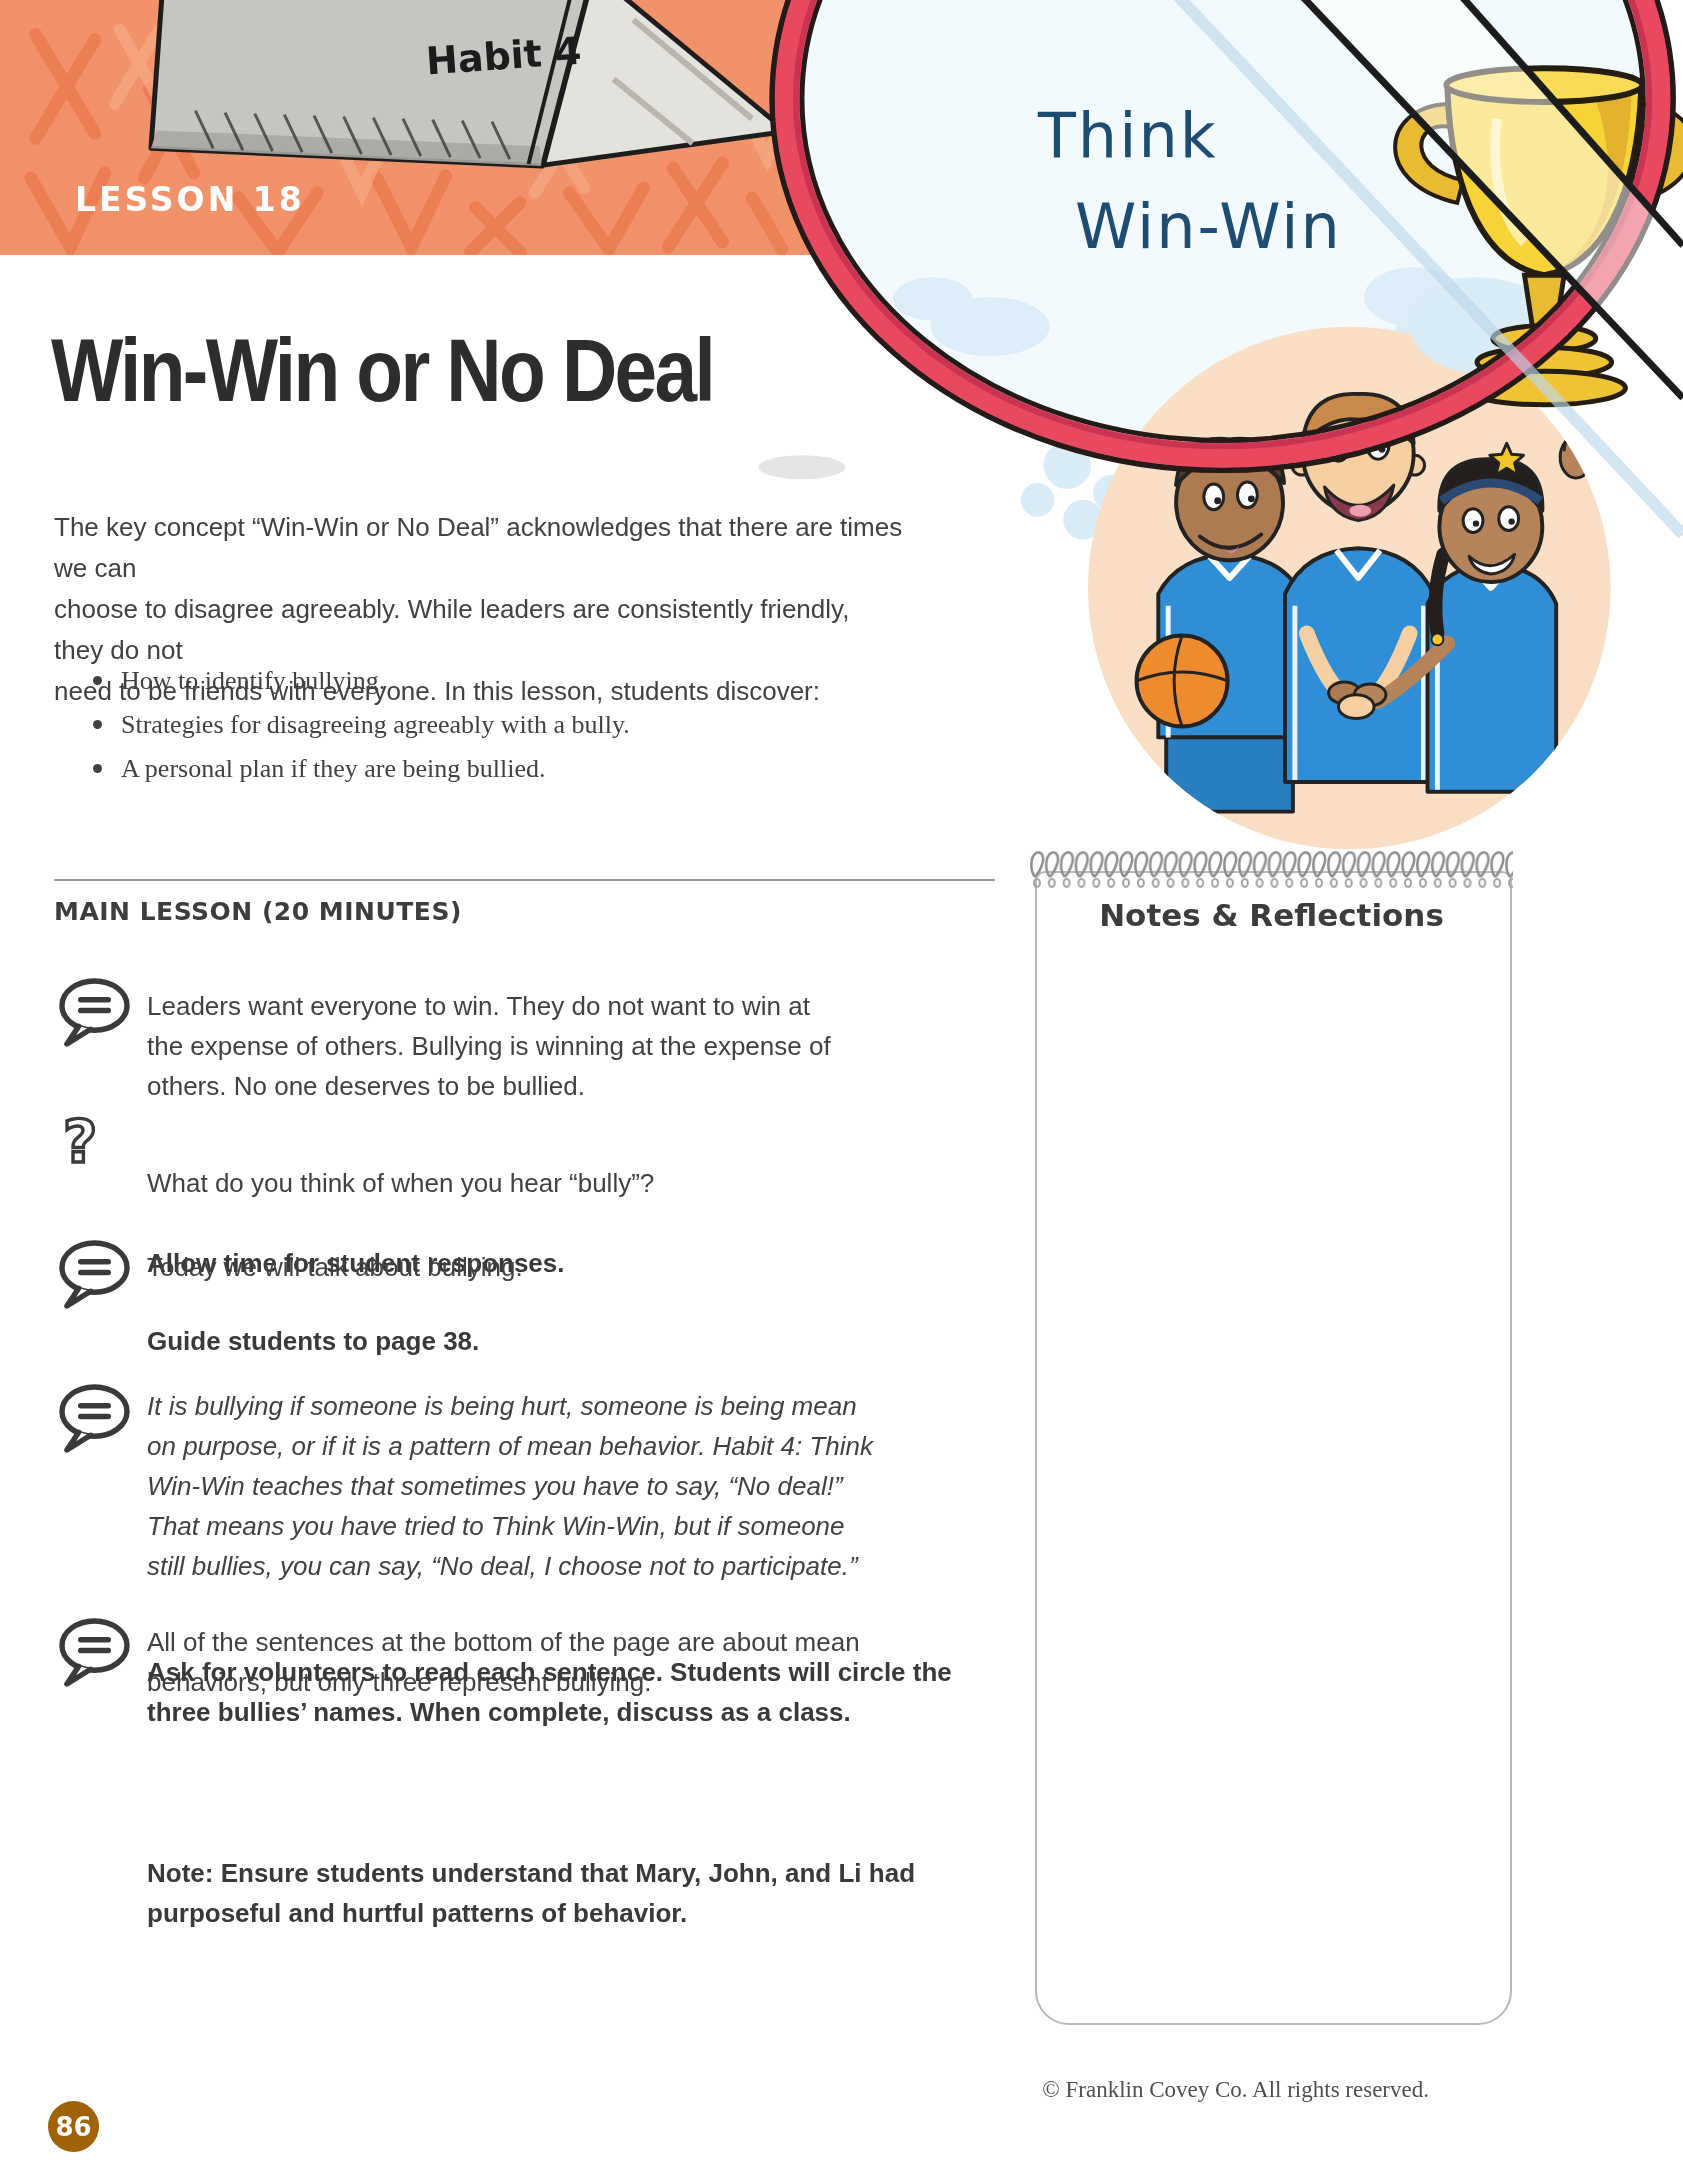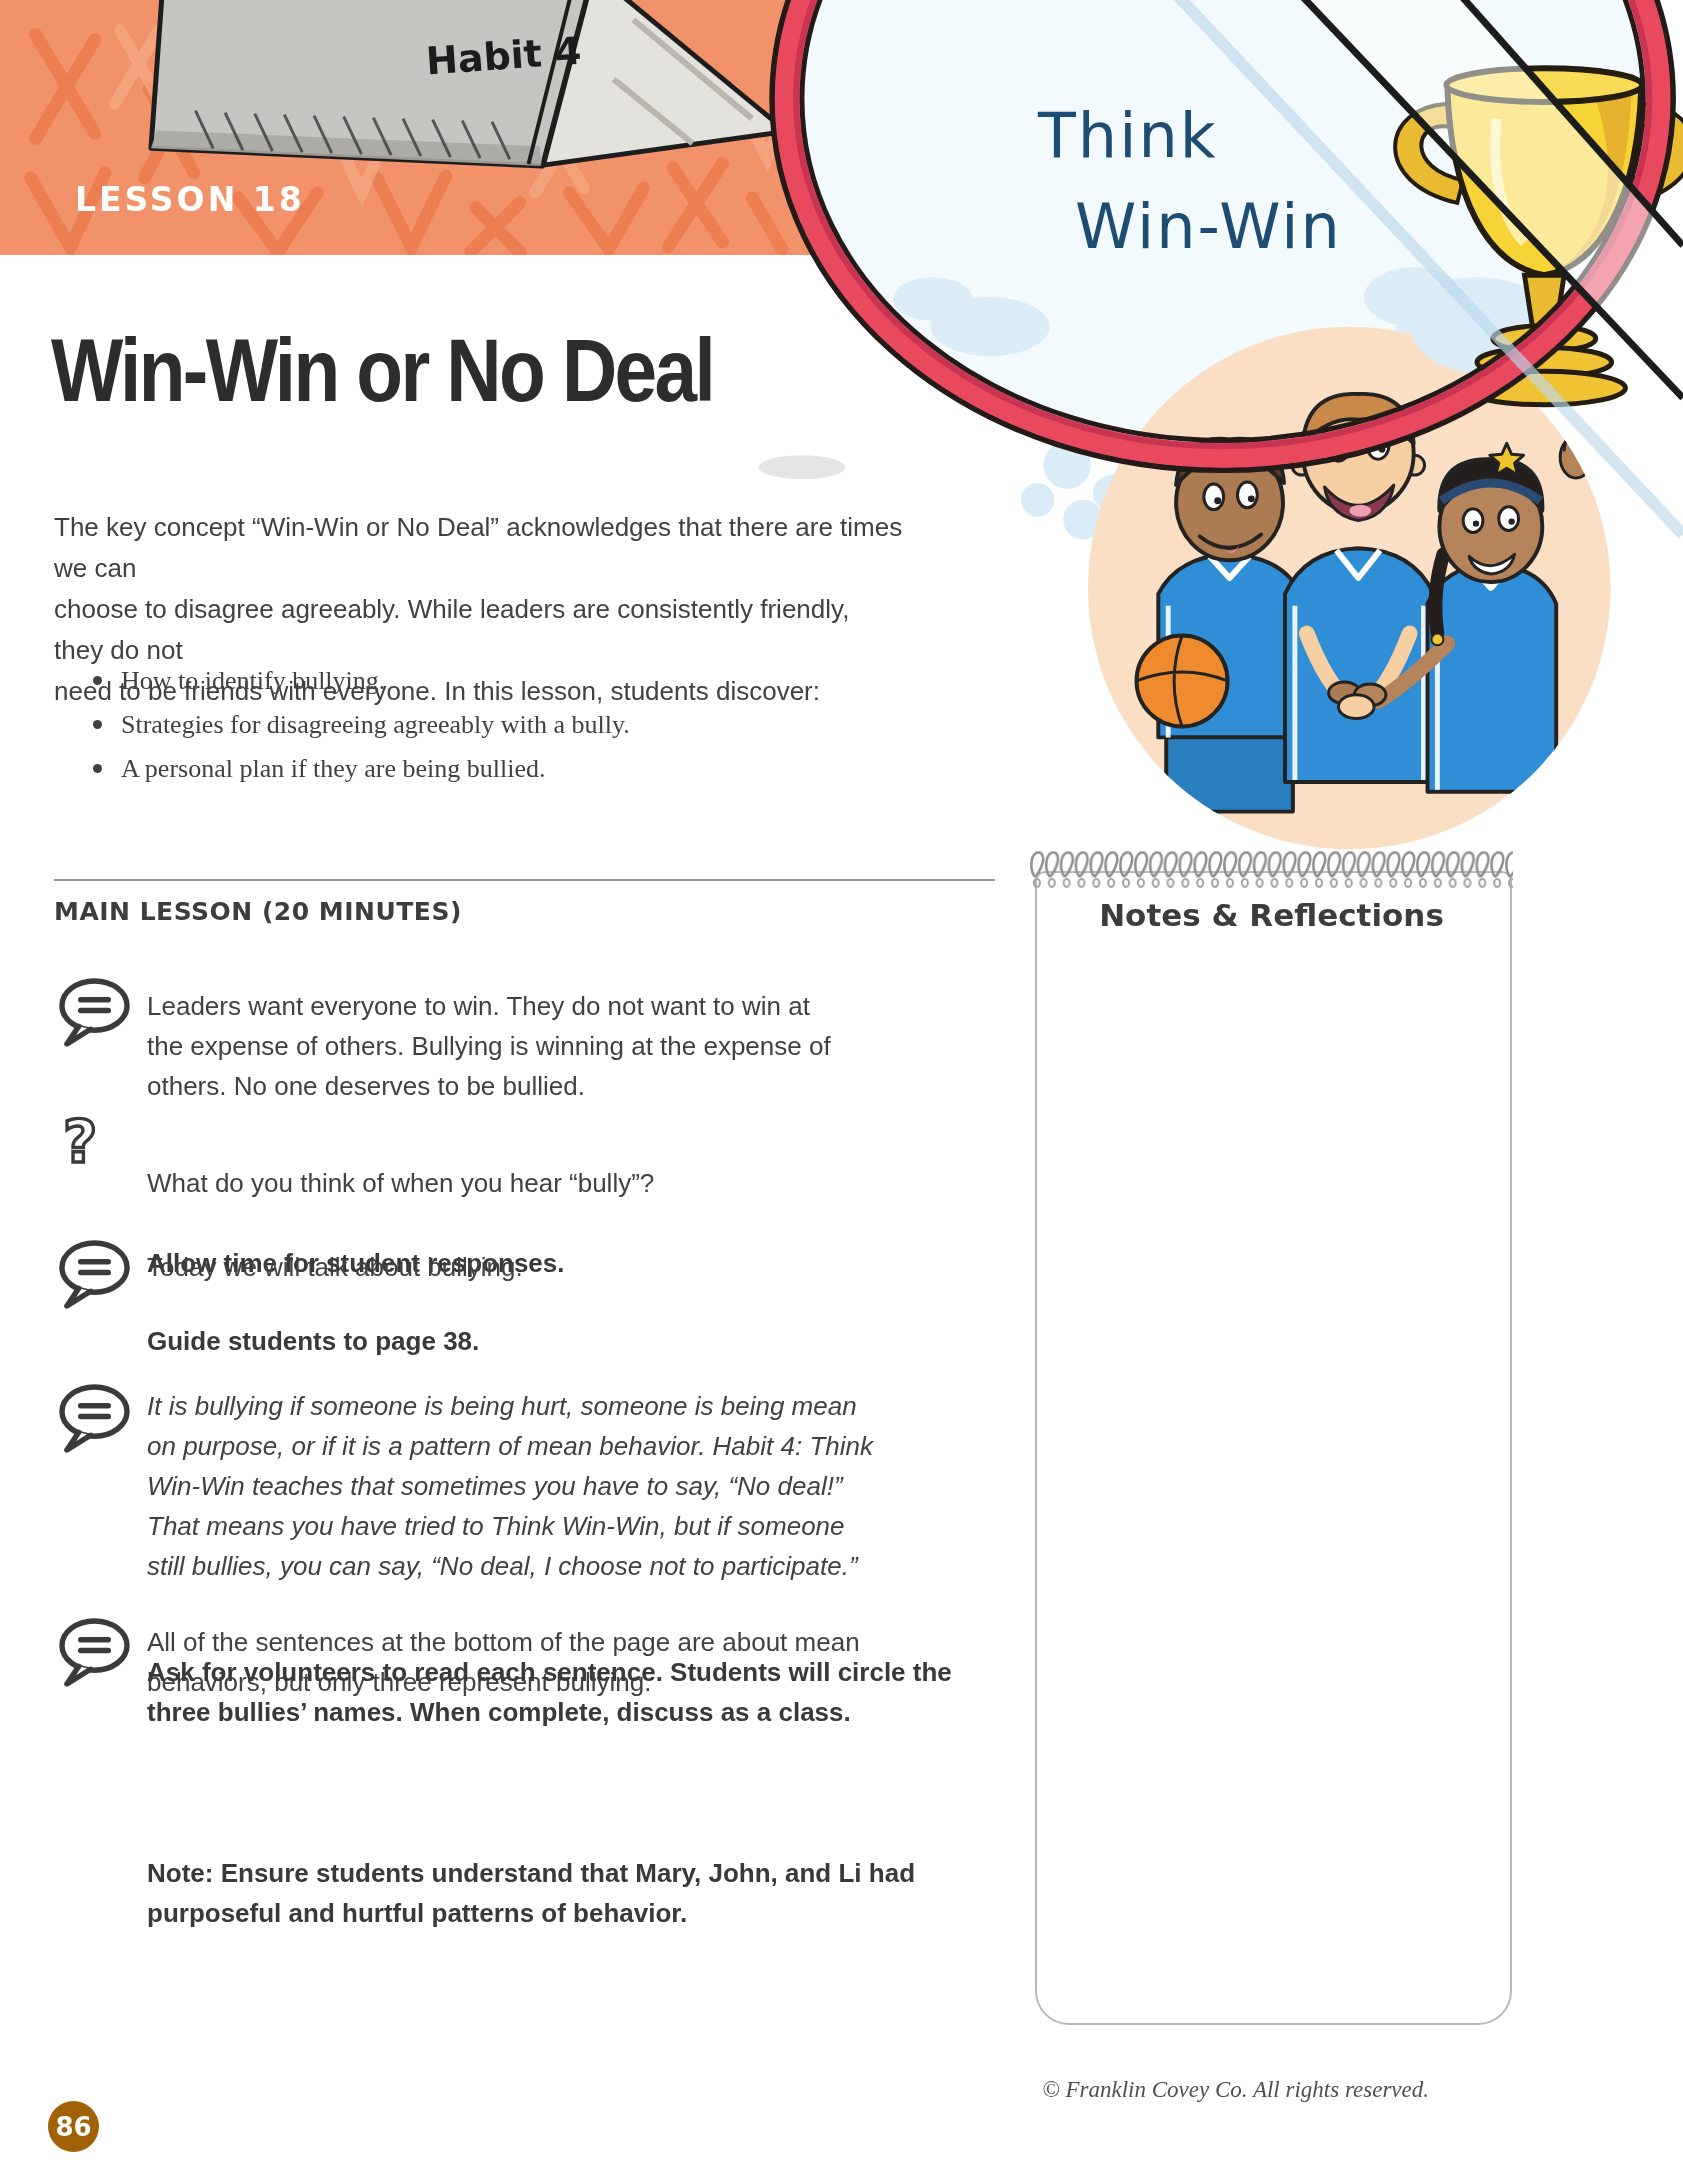--- a/index.html
+++ b/index.html
@@ -45,21 +45,21 @@
 
   
   .notepad{position:absolute;left:1035px;top:871px;width:473px;height:1150px;background:#ffffff;
         border:2px solid #b8b8b8;border-radius:10px 10px 34px 34px;z-index:3;}
   .spiral-svg{position:absolute;left:1030px;top:849px;z-index:5;pointer-events:none;}
   .notes-heading{position:absolute;left:1035px;top:897px;width:473px;text-align:center;
         font-family:"DejaVu Sans",sans-serif;font-weight:600;font-size:31px;color:#3c3c3c;z-index:6;}
 
   
   .copyright{position:absolute;right:254px;top:2077px;font-family:"Liberation Serif",serif;
-        font-style:italic;font-size:23px;color:#4f4f4f;z-index:6;}
+        font-size:23px;color:#4f4f4f;z-index:6;}
   .page-num{position:absolute;left:48px;top:2101px;width:51px;height:51px;border-radius:50%;
         background:#a16207;color:#ffffff;display:flex;align-items:center;justify-content:center;
         font-family:"DejaVu Sans",sans-serif;font-weight:700;font-size:26px;z-index:6;}
 </style>
 </head>
 <body>
 
 <div class="page">
 
   <div class="banner">

